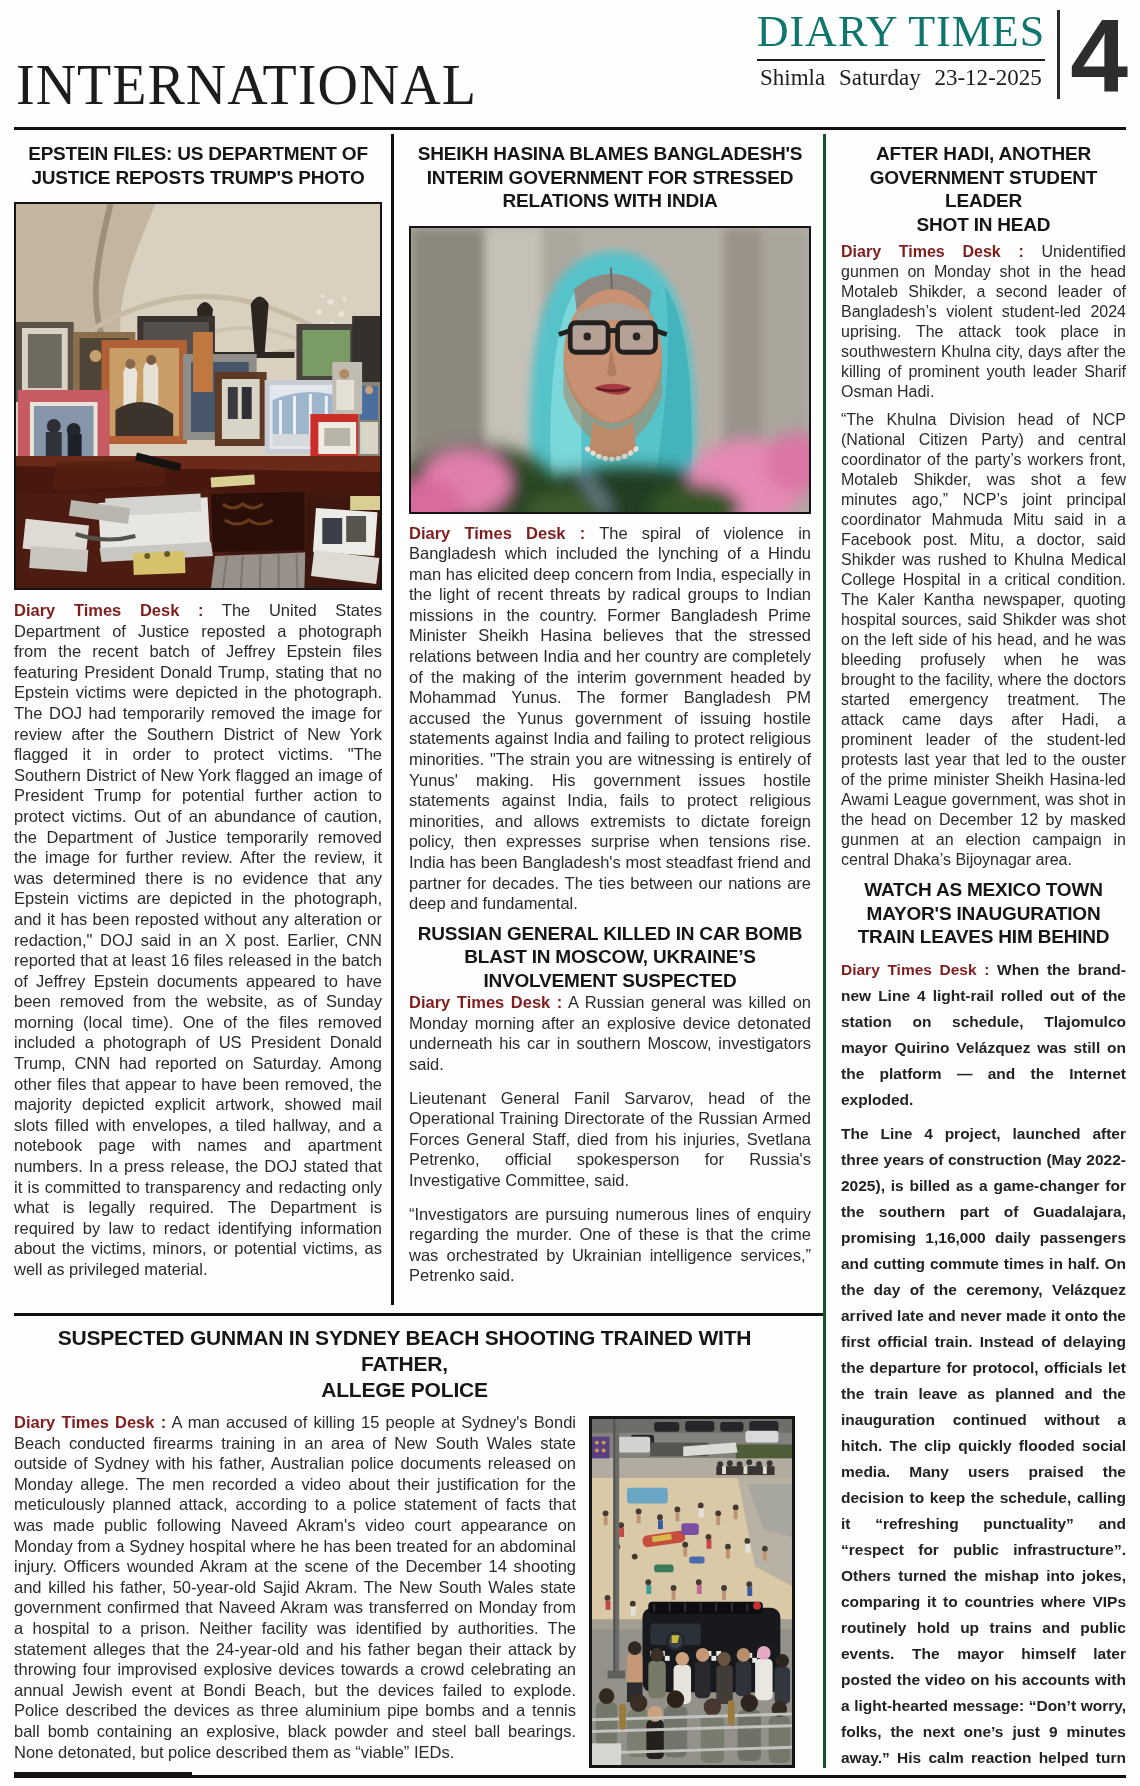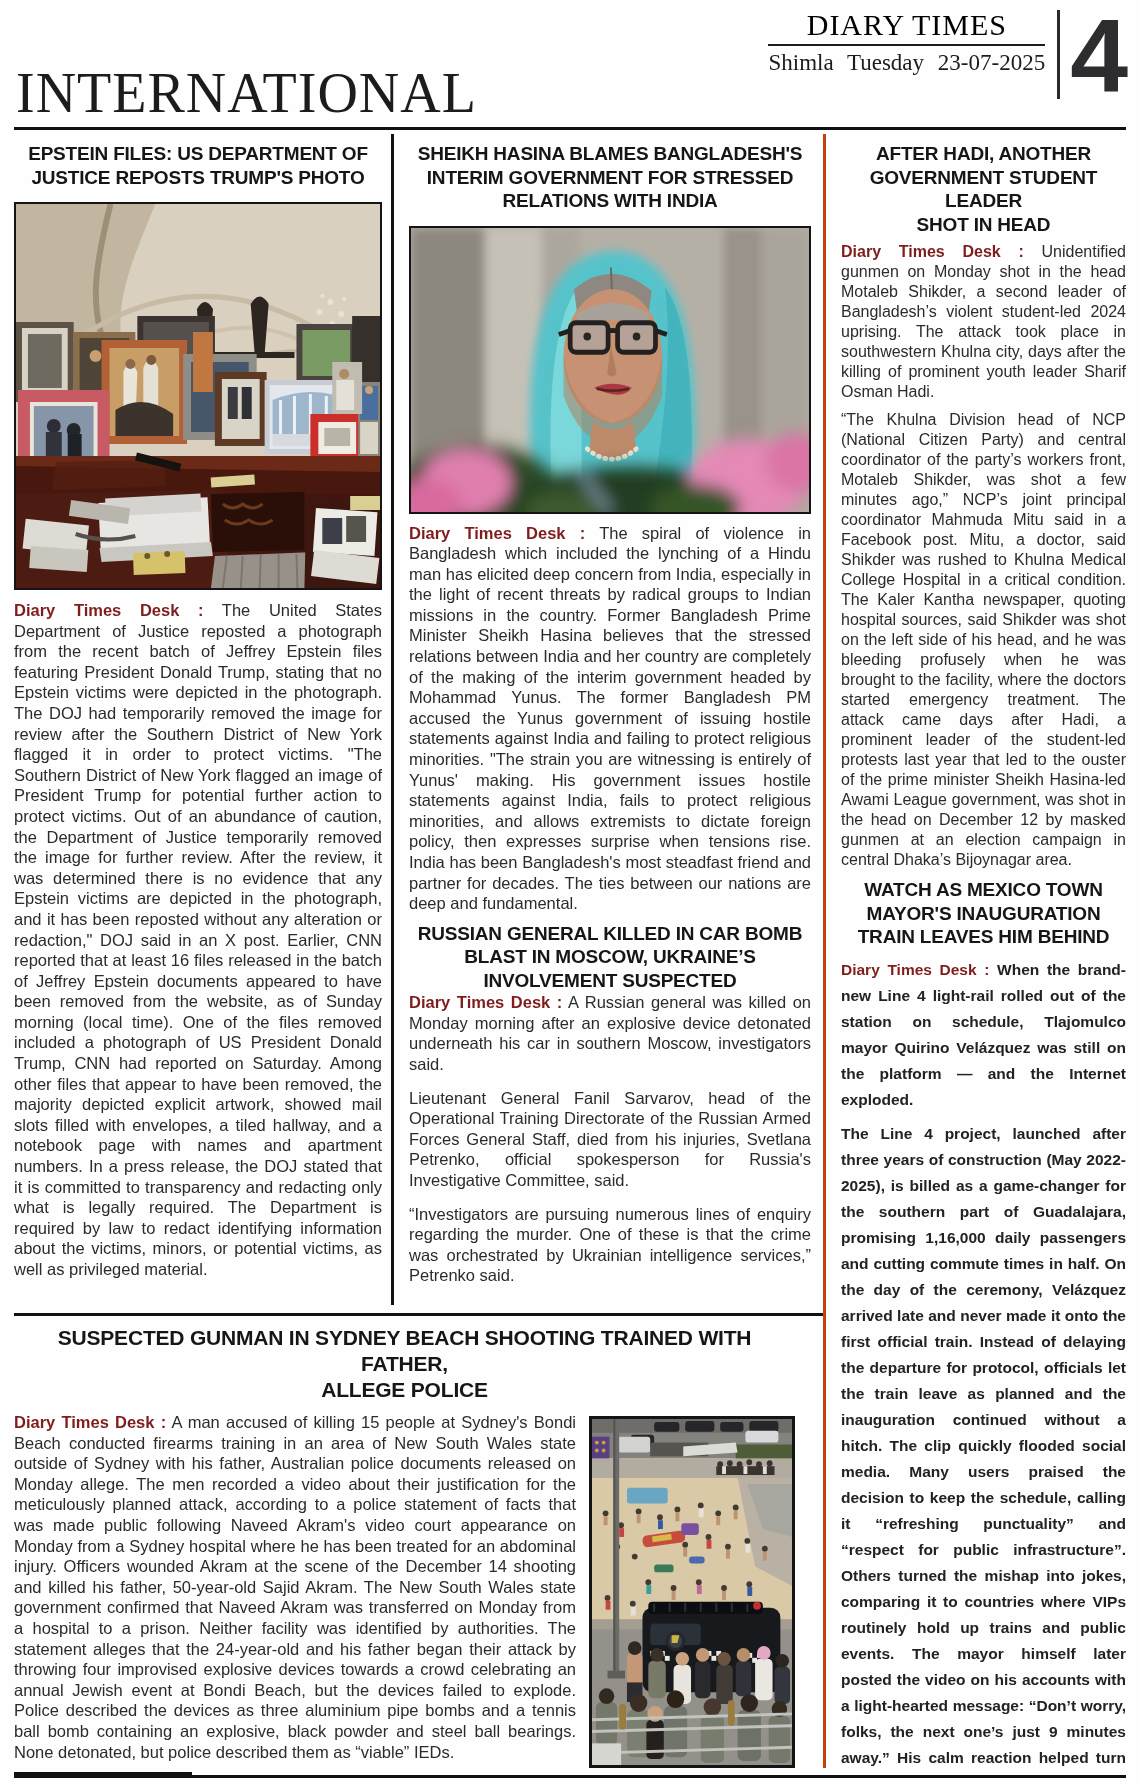--- a/index.html
+++ b/index.html
@@ -2,34 +2,34 @@
 <html><head>
 <meta charset="utf-8">
 <style>
   html,body{margin:0;padding:0;background:#ffffff;}
   .page{position:relative;width:1140px;height:1786px;background:#fefefe;overflow:hidden;
         font-family:"Liberation Sans",sans-serif;color:#262626;}
   *{box-sizing:border-box;}
 
   
   .hdr{position:absolute;top:0;left:14px;right:14px;height:127px;}
-  .section-title{position:absolute;left:2px;bottom:6px;font-family:"Liberation Serif",serif;
+  .section-title{position:absolute;left:2px;bottom:14px;font-family:"Liberation Serif",serif;
        font-size:56px;letter-spacing:1px;color:#1c1c1c;line-height:1;font-weight:500;}
   .mast{position:absolute;right:0;top:8px;display:flex;align-items:stretch;}
   .mast-stack{text-align:center;padding-right:12px;}
-  .mast-title{font-family:"Liberation Serif",serif;font-size:30px;color:#000000;line-height:1.1;letter-spacing:1px;}
+  .mast-title{font-family:"Liberation Serif",serif;font-size:44px;color:#0f766e;line-height:1.1;letter-spacing:1px;}
   .mast-rule{height:2px;background:#1c1c1c;margin:3px 0 4px;}
   .mast-date{font-family:"Liberation Serif",serif;font-size:23px;color:#1c1c1c;word-spacing:8px;}
   .mast-vbar{width:3px;background:#2a2a2a;margin:2px 10px 0 0;}
   .page-num{font-size:104px;font-weight:bold;color:#2d2d2f;line-height:0.82;margin-top:6px;letter-spacing:-2px;}
   .hdr-rule{position:absolute;top:127px;left:14px;right:14px;height:3px;background:#111;}
 
   
   .content{position:absolute;top:134px;left:14px;width:1112px;bottom:18px;display:flex;}
-  .left-main{width:812px;border-right:3px solid #c2410c;display:flex;flex-direction:column;}
+  .left-main{width:812px;border-right:3px solid #14532d;display:flex;flex-direction:column;}
   .top-row{display:flex;height:1198px;overflow:hidden;}
   .col-a{width:380px;border-right:3px solid #111;padding-right:9px;}
   .col-b{flex:1;padding:0 12px 0 15px;}
   .col-c{width:300px;padding-left:15px;overflow:hidden;}
 
   
   .hl{white-space:pre-line;text-align:center;font-weight:bold;color:#161616;
       font-size:19px;line-height:23.5px;letter-spacing:-0.2px;margin:8px 0 0;}
   .body-txt{font-size:16.5px;line-height:20.6px;text-align:justify;color:#2b2b2b;margin:0;}
   .body-txt + .body-txt{margin-top:13px;}
@@ -57,21 +57,21 @@
 <body>
 
 <div class="page">
 
   <div class="hdr">
     <div class="section-title">INTERNATIONAL</div>
     <div class="mast">
       <div class="mast-stack">
         <div class="mast-title">DIARY TIMES</div>
         <div class="mast-rule"></div>
-        <div class="mast-date">Shimla Tuesday 23-07-2025</div>
+        <div class="mast-date">Shimla Saturday 23-12-2025</div>
       </div>
       <div class="mast-vbar"></div>
       <div class="page-num">4</div>
     </div>
   </div>
   <div class="hdr-rule"></div>
 
   <div class="content">
 
     <div class="left-main">

